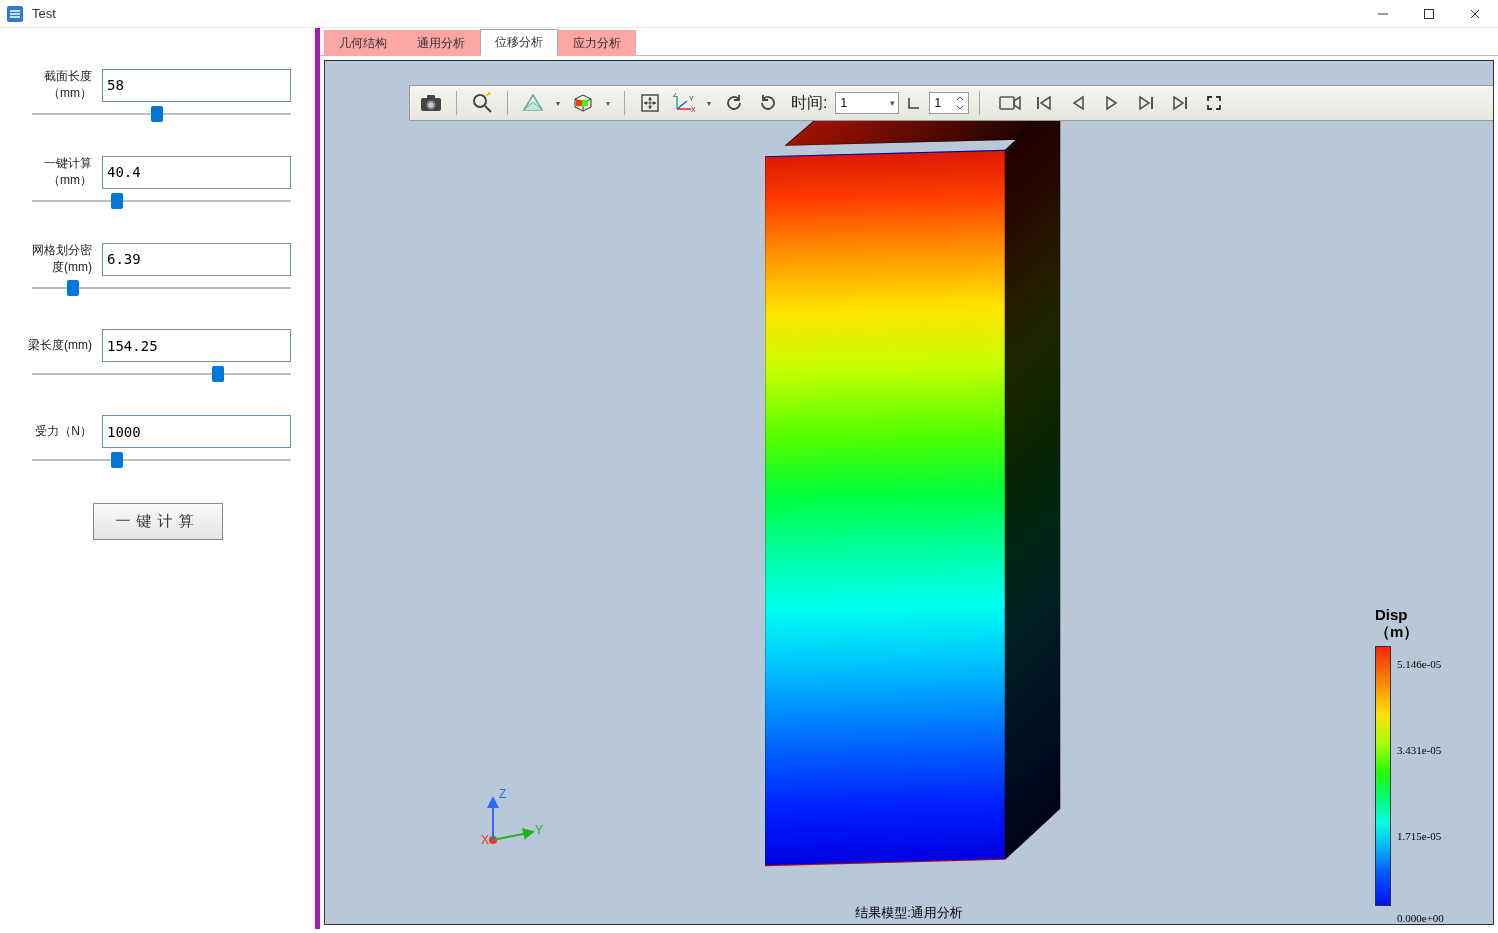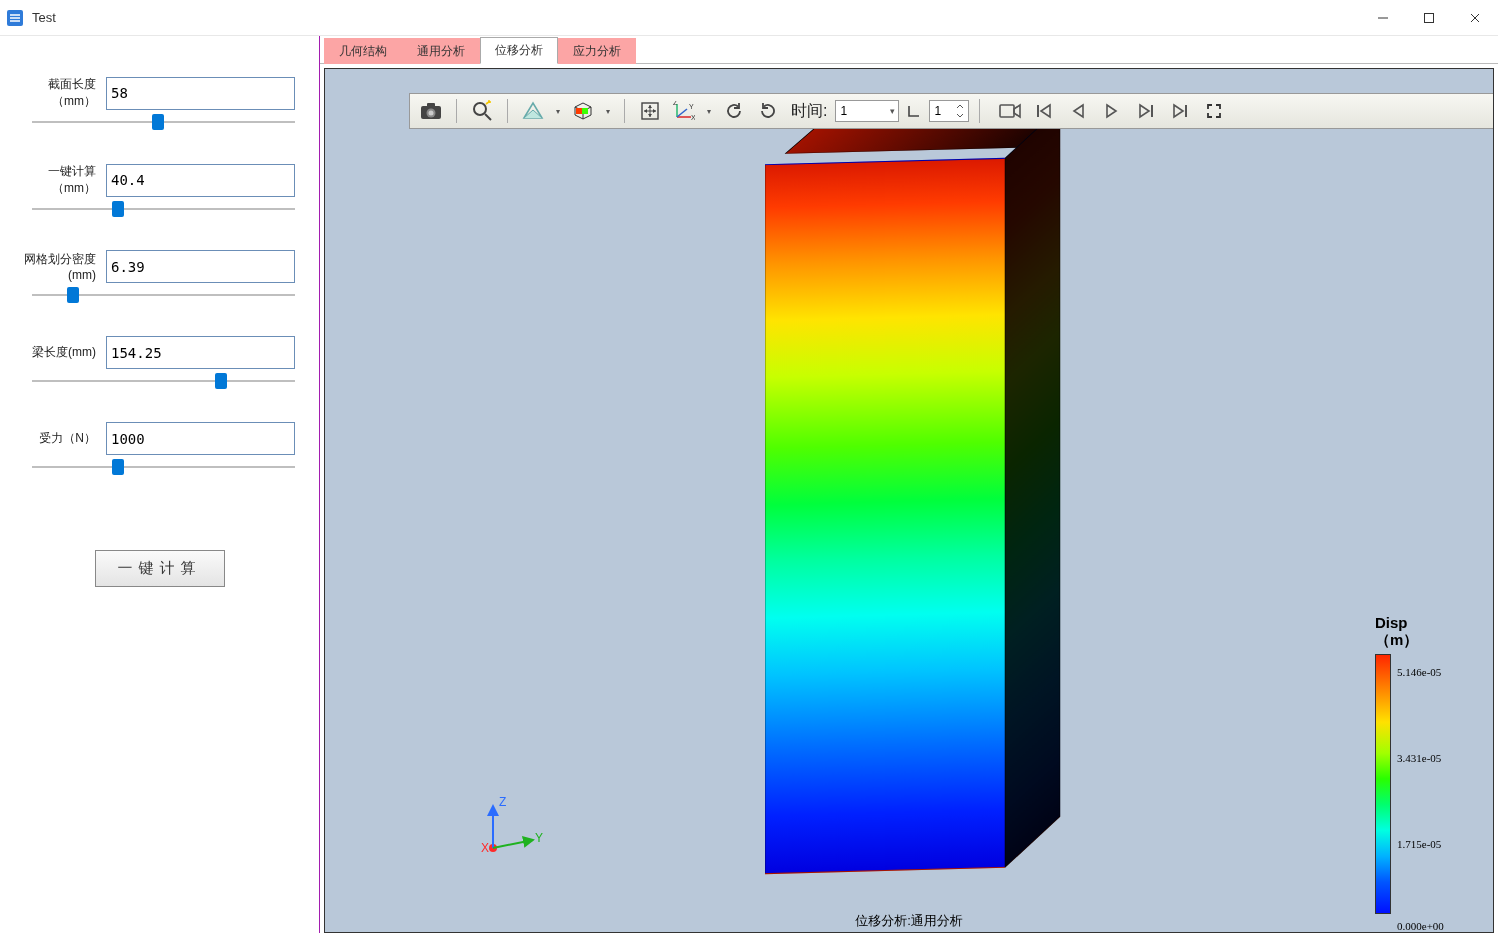--- a/index.html
+++ b/index.html
@@ -7,21 +7,21 @@
     font-family: "Microsoft YaHei", "SimSun", Arial, sans-serif;
     font-size: 12px;
     width: 1498px;
     height: 933px;
     background: #fff;
     overflow: hidden;
     position: relative;
   }
   
   .titlebar {
-    height: 36px;
+    height: 28px;
     display: flex;
     align-items: center;
     background: #fff;
     border-bottom: 1px solid #e8e8e8;
     padding-left: 6px;
   }
   .titlebar .app-icon {
     width: 18px; height: 18px;
     margin-right: 8px;
     display:flex; align-items:center; justify-content:center;
@@ -37,21 +37,21 @@
   
   .main {
     display:flex;
     height: calc(100% - 32px);
     background:#f0f0f0;
   }
   .left-panel {
     width: 320px;
     background:#fff;
     padding: 40px 24px 20px 24px;
-    border-right:1px solid #a21caf;
+    border-right:5px solid #a21caf;
   }
   .param-row {
     margin-bottom: 30px;
   }
   .param-top {
     display:flex; align-items:center; gap:10px;
     margin-bottom:4px;
   }
   .param-label {
     width: 105px;
@@ -84,21 +84,21 @@
   }
   .slider::-webkit-slider-thumb {
     appearance:none;
     width:12px; height:16px;
     background:#0178d7;
     border-radius:2px;
     margin-top:-7px;
   }
   .calc-btn {
     display:block;
-    margin: 72px auto 0 auto;
+    margin: 32px auto 0 auto;
     padding: 8px 22px;
     font-size:15px;
     letter-spacing:6px;
     background: linear-gradient(#fafafa,#e4e4e4);
     border:1px solid #888;
     color:#333;
   }
   
   .right-side {
     flex:1;
@@ -387,21 +387,21 @@
             <div class="legend-bar"></div>
             <div class="legend-labels">
               <span style="top:-4px">5.146e-05</span>
               <span style="top:82px">3.431e-05</span>
               <span style="top:168px">1.715e-05</span>
               <span style="top:250px">0.000e+00</span>
             </div>
           </div>
         </div>
 
-        <div class="result-text">位移分析:通用分析</div>
+        <div class="result-text">结果模型:通用分析</div>
       </div>
 
       <div class="toolbar">
         <div class="tb-btn">
           <svg width="22" height="18" viewBox="0 0 22 18">
               <rect x="1" y="4" width="20" height="13" rx="2" fill="#444"></rect>
               <rect x="7" y="1" width="8" height="4" rx="1" fill="#444"></rect>
               <circle cx="11" cy="11" r="4.5" fill="#888"></circle>
               <circle cx="11" cy="11" r="2.5" fill="#ccc"></circle>
             </svg>

